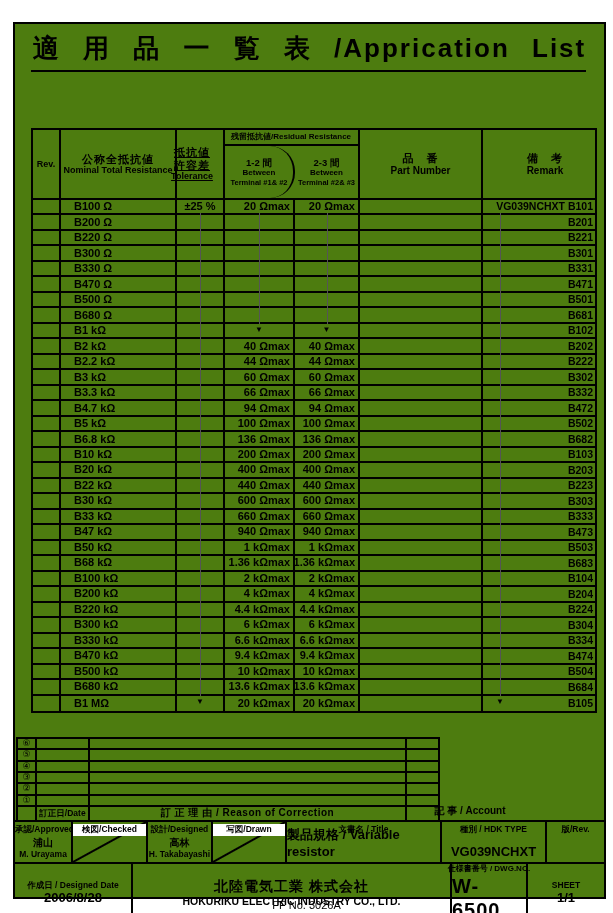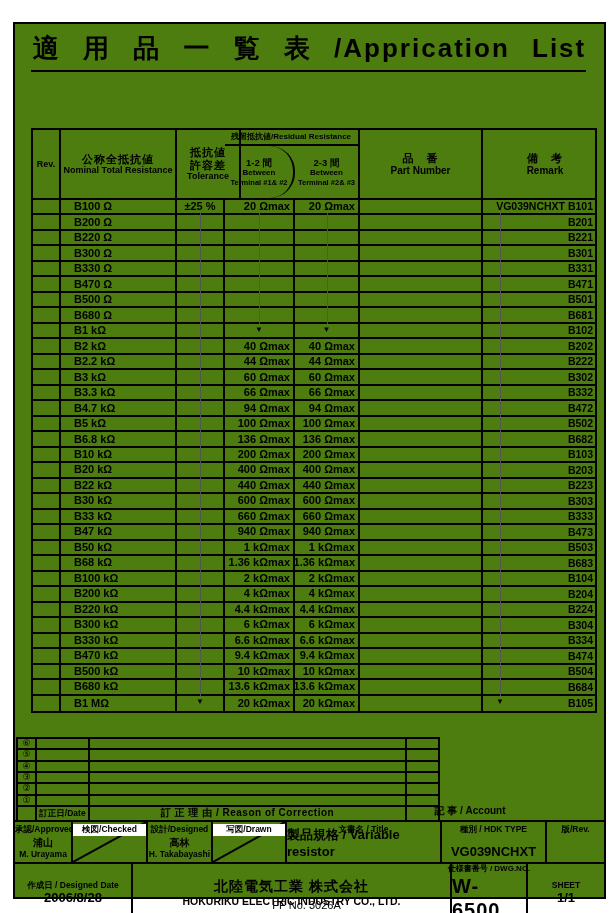--- a/index.html
+++ b/index.html
@@ -17,21 +17,21 @@
   .subtitle{position:absolute;right:26px;top:73px;font-size:13px;font-weight:bold;}
 
   
   .mt{position:absolute;left:16px;top:104px;width:566px;height:585px;
       border:2px solid #000;box-sizing:border-box;}
   .mt-head{position:absolute;left:0;top:0;right:0;height:70px;border-bottom:2px solid #000;box-sizing:border-box;}
   .hc{position:absolute;top:0;height:100%;border-right:2px solid #000;box-sizing:border-box;
       display:flex;flex-direction:column;align-items:center;justify-content:center;text-align:center;line-height:1.15;}
   .hc-rev{left:0;width:28px;font-size:9px;font-weight:bold;}
   .hc-nominal{left:28px;width:116px;}
-  .hc-tol{left:144px;width:64px;}
+  .hc-tol{left:128px;width:64px;text-decoration:underline;}
   .hc-res{left:192px;width:135px;display:block;}
   .hc-part{left:327px;width:123px;}
   .hc-remark{left:450px;width:124px;border-right:none;}
   .h-jp{font-size:11px;font-weight:bold;letter-spacing:1px;}
   .h-en{font-size:9px;font-weight:bold;}
   .h-en10{font-size:10px;font-weight:bold;}
   .res-top{height:16px;border-bottom:2px solid #000;box-sizing:border-box;display:flex;align-items:center;
            padding-left:6px;font-size:8px;font-weight:bold;white-space:nowrap;}
   .res-sub{display:flex;height:52px;}
   .res-col{display:flex;flex-direction:column;align-items:center;justify-content:center;line-height:1.2;box-sizing:border-box;}

